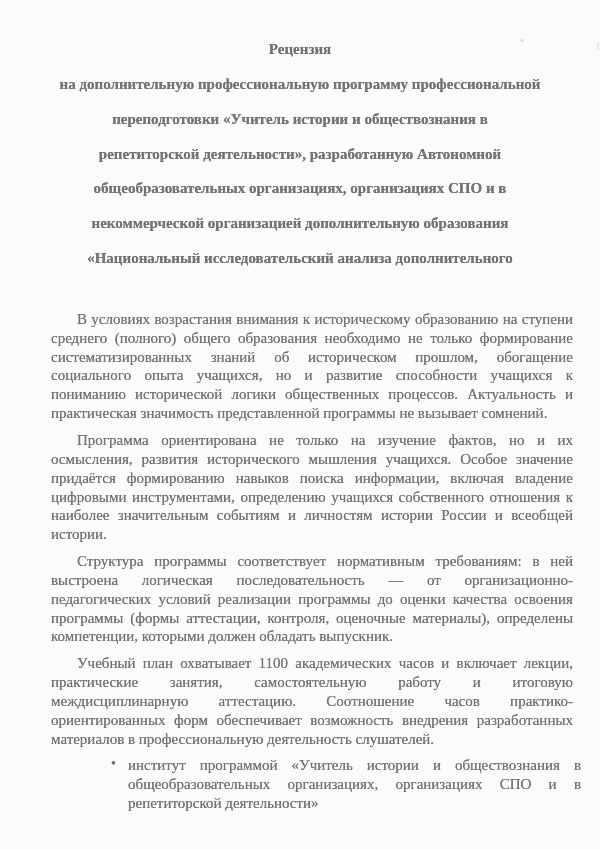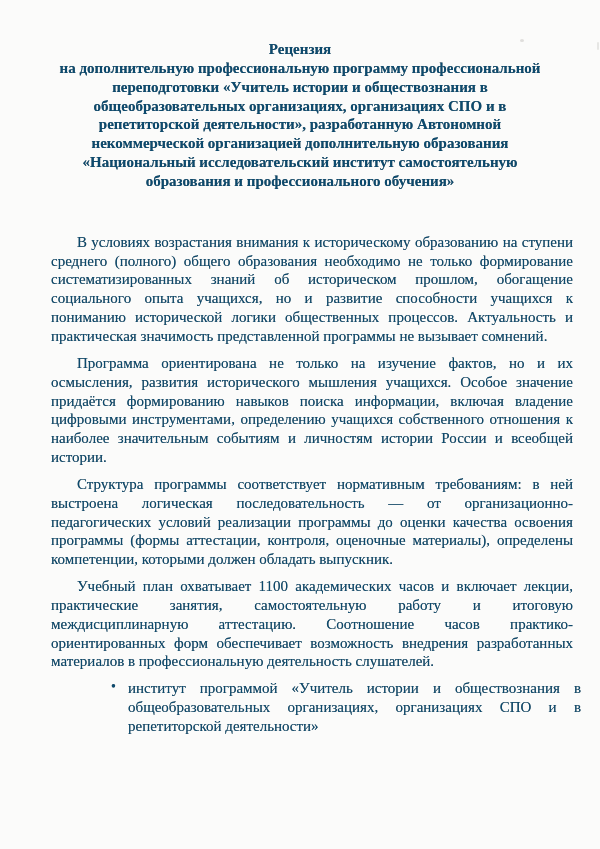--- a/index.html
+++ b/index.html
@@ -6,40 +6,40 @@
     margin: 0;
     padding: 0;
     background: #ffffff;
   }
   .page {
     position: relative;
     width: 600px;
     height: 849px;
     box-sizing: border-box;
     background: #fbfbfa;
-    color: #0c4a6e;
+    color: #737373;
     font-family: "Liberation Serif", "DejaVu Serif", serif;
     font-size: 15px;
     line-height: 18.85px;
     padding: 40px 19px 0 43px;
     overflow: hidden;
     text-shadow: 0 0 0.5px rgba(30,30,30,0.55);
   }
   .doc-header {
     font-weight: bold;
     text-align: center;
     margin: 0 24px 42px 0;
   }
   .doc-title {
     font-size: 15px;
     margin: 0;
     font-weight: bold;
   }
   .subtitle-line {
-    margin: 0;
+    margin: 16px;
   }
   .doc-body p {
     margin: 8px;
     text-align: justify;
     text-indent: 26px;
   }
   ul.method-list {
     list-style: none;
     margin: 0;
     padding: 0 0 0 85px;
@@ -66,25 +66,24 @@
 </style>
 </head>
 <body>
 
 <div class="page">
 
   <div class="doc-header">
     <h1 class="doc-title">Рецензия</h1>
     <div class="subtitle-line">на дополнительную профессиональную программу профессиональной</div>
     <div class="subtitle-line">переподготовки «Учитель истории и обществознания в</div>
+    <div class="subtitle-line">репетиторской деятельности», разработанную Автономной</div>
     <div class="subtitle-line">общеобразовательных организациях, организациях СПО и в</div>
-    <div class="subtitle-line">репетиторской деятельности», разработанную Автономной</div>
     <div class="subtitle-line">некоммерческой организацией дополнительную образования</div>
-    <div class="subtitle-line">«Национальный исследовательский институт самостоятельную</div>
-    <div class="subtitle-line">образования и профессионального обучения»</div>
+    <div class="subtitle-line">«Национальный исследовательский анализа дополнительного</div>
   </div>
 
   <div class="doc-body">
     <p>В условиях возрастания внимания к историческому образованию на ступени среднего (полного) общего образования необходимо не только формирование систематизированных знаний об историческом прошлом, обогащение социального опыта учащихся, но и развитие способности учащихся к пониманию исторической логики общественных процессов. Актуальность и практическая значимость представленной программы не вызывает сомнений.</p>
     <p>Программа ориентирована не только на изучение фактов, но и их осмысления, развития исторического мышления учащихся. Особое значение придаётся формированию навыков поиска информации, включая владение цифровыми инструментами, определению учащихся собственного отношения к наиболее значительным событиям и личностям истории России и всеобщей истории.</p>
     <p>Структура программы соответствует нормативным требованиям: в ней выстроена логическая последовательность — от организационно-педагогических условий реализации программы до оценки качества освоения программы (формы аттестации, контроля, оценочные материалы), определены компетенции, которыми должен обладать выпускник.</p>
     <p>Учебный план охватывает 1100 академических часов и включает лекции, практические занятия, самостоятельную работу и итоговую междисциплинарную аттестацию. Соотношение часов практико-ориентированных форм обеспечивает возможность внедрения разработанных материалов в профессиональную деятельность слушателей.</p>
 
     <ul class="method-list">
       <li>

